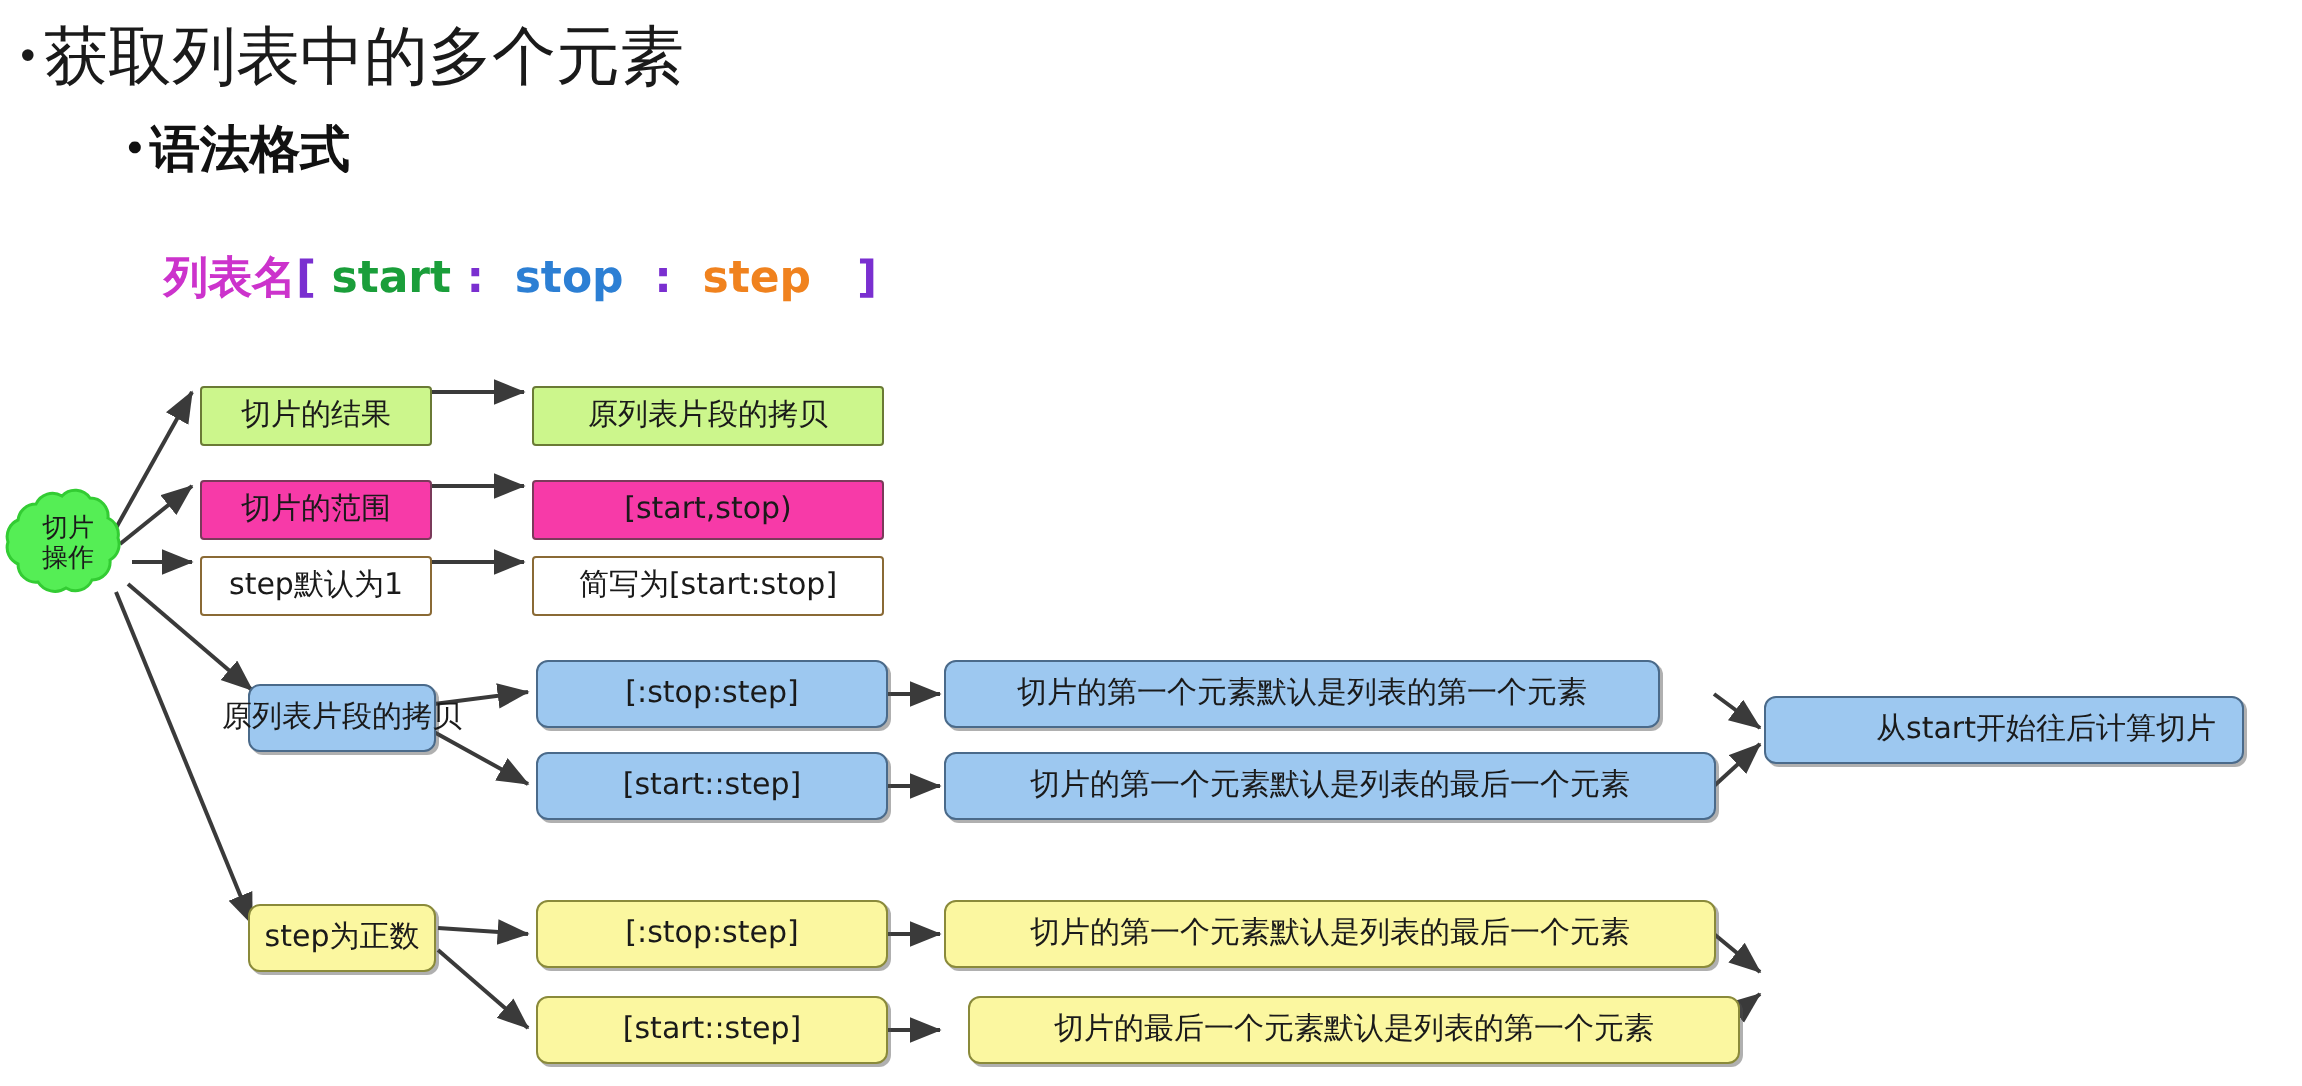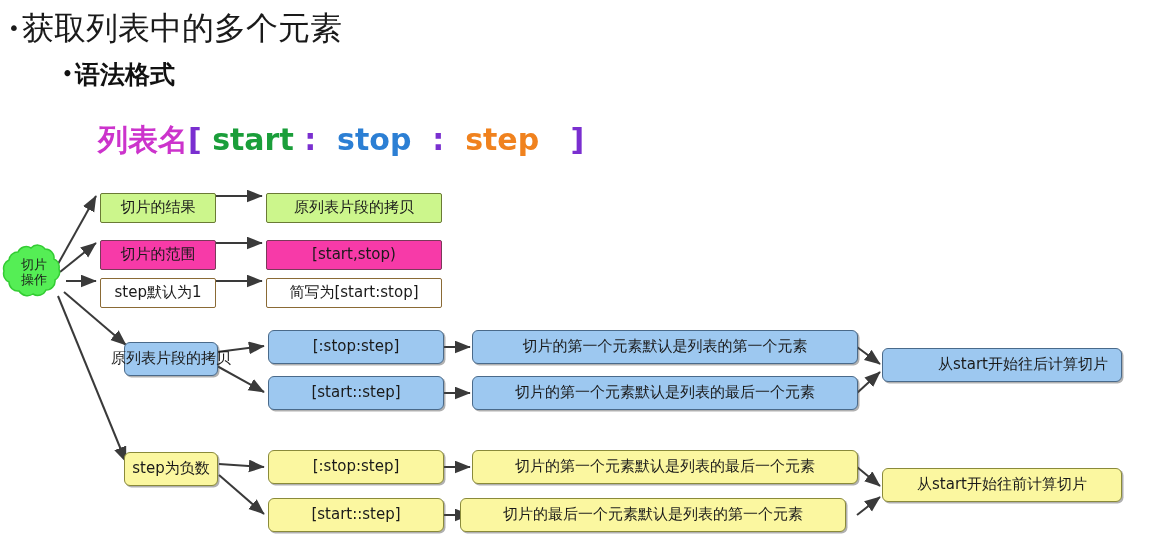--- a/index.html
+++ b/index.html
@@ -49,23 +49,23 @@
     display: inline-block;
     width: 13px;
     font-size: 17px;
     vertical-align: 3px;
     font-weight: bold;
   }
 
   
   .syntax {
     position: absolute;
-    left: 98px;
+    left: 82px;
     top: 126px;
-    font-size: 30px;
+    font-size: 22px;
     line-height: 28px;
     font-weight: bold;
     white-space: pre;
     font-family: "DejaVu Sans", "Liberation Sans", sans-serif;
   }
   .syntax span { font-weight: bold; }
 
   
   .node {
     position: absolute;
@@ -206,53 +206,50 @@
   </div>
 
   <div class="node rounded shadow" style="left:124px; top:342px; width:94px; height:34px; background:#9dc8f0; border-color:#4a6a8a;">
     <span>原列表片段的拷贝</span>
   </div>
 
   <div class="node rounded shadow" style="left:268px; top:330px; width:176px; height:34px; background:#9dc8f0; border-color:#4a6a8a;">
     <span>[:stop:step]</span>
   </div>
 
-  <div class="node rounded shadow" style="left:472px; top:330px; width:386px; height:34px; background:#9dc8f0; border-color:#4a6a8a;">
+  <div class="node rounded shadow" style="left:472px; top:330px; width:358px; height:34px; background:#9dc8f0; border-color:#4a6a8a;">
     <span>切片的第一个元素默认是列表的第一个元素</span>
   </div>
 
   <div class="node rounded shadow" style="left:268px; top:376px; width:176px; height:34px; background:#9dc8f0; border-color:#4a6a8a;">
     <span>[start::step]</span>
   </div>
 
   <div class="node rounded shadow" style="left:472px; top:376px; width:386px; height:34px; background:#9dc8f0; border-color:#4a6a8a;">
     <span>切片的第一个元素默认是列表的最后一个元素</span>
   </div>
 
   <div class="node rounded shadow" style="left:882px; top:348px; width:240px; height:34px; background:#9dc8f0; border-color:#4a6a8a;padding-left:42px;">
     <span>从start开始往后计算切片</span>
   </div>
 
   <div class="node rounded shadow" style="left:124px; top:452px; width:94px; height:34px; background:#fbf7a0; border-color:#8a8a3a;">
-    <span>step为负数</span>
+    <span>step为正数</span>
   </div>
 
   <div class="node rounded shadow" style="left:268px; top:450px; width:176px; height:34px; background:#fbf7a0; border-color:#8a8a3a;">
     <span>[:stop:step]</span>
   </div>
 
   <div class="node rounded shadow" style="left:472px; top:450px; width:386px; height:34px; background:#fbf7a0; border-color:#8a8a3a;">
     <span>切片的第一个元素默认是列表的最后一个元素</span>
   </div>
 
   <div class="node rounded shadow" style="left:268px; top:498px; width:176px; height:34px; background:#fbf7a0; border-color:#8a8a3a;">
     <span>[start::step]</span>
   </div>
 
-  <div class="node rounded shadow" style="left:460px; top:498px; width:386px; height:34px; background:#fbf7a0; border-color:#8a8a3a;">
+  <div class="node rounded shadow" style="left:484px; top:498px; width:386px; height:34px; background:#fbf7a0; border-color:#8a8a3a;">
     <span>切片的最后一个元素默认是列表的第一个元素</span>
   </div>
 
-  <div class="node rounded shadow" style="left:882px; top:468px; width:240px; height:34px; background:#fbf7a0; border-color:#8a8a3a;">
-    <span>从start开始往前计算切片</span>
-  </div>
 
 </div>
 
 </body></html>

